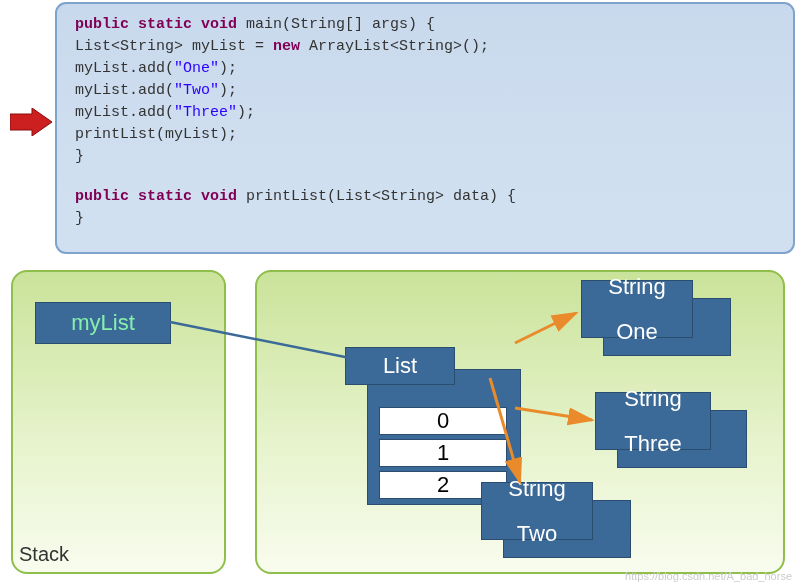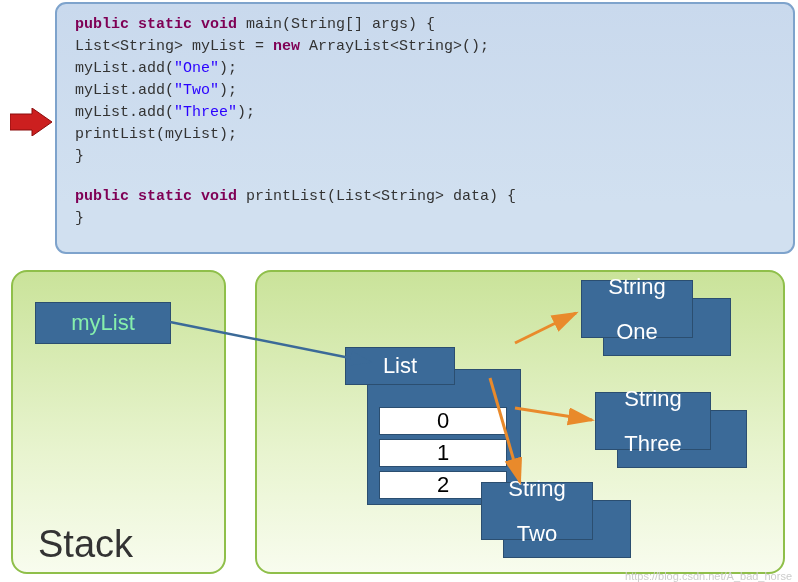--- a/index.html
+++ b/index.html
@@ -8,21 +8,21 @@
   .kw { color: #7f0055; font-weight: bold; }
   .str { color: #2a00ff; }
   .fld { color: #0000c0; font-style: italic; }
   .arrow-left { position: absolute; left: 10px; top: 108px; }
   .arrow-left svg { display: block; }
 
   .stack-box, .heap-box { position: absolute; border: 2px solid #8fbf4a; border-radius: 16px; background: linear-gradient(180deg, #cae39a 0%, #e8f4cf 60%, #f8fcee 100%); }
   .stack-box { left: 11px; top: 270px; width: 215px; height: 304px; }
   .heap-box  { left: 255px; top: 270px; width: 530px; height: 304px; }
 
-  .region-label { position: absolute; left: 25px; bottom: 6px; font-size: 38px; color: #333; }
+  .region-label { position: absolute; left: 6px; bottom: 6px; font-size: 20px; color: #333; }
 
   .obj { position: absolute; }
   .obj-back { position: absolute; background: #3b6a98; border: 1px solid #2b4e70; }
   .obj-front { position: absolute; background: #3b6a98; border: 1px solid #2b4e70; display: flex; align-items: center; justify-content: center; color: #fff; font-size: 22px; }
 
   
   .var-box { position: absolute; background: #3b6a98; border: 1px solid #2b4e70; color: #86efac; display: flex; align-items: center; justify-content: center; font-size: 22px; }
 
   
   .list-body { position: absolute; background: #3b6a98; border: 1px solid #2b4e70; }

